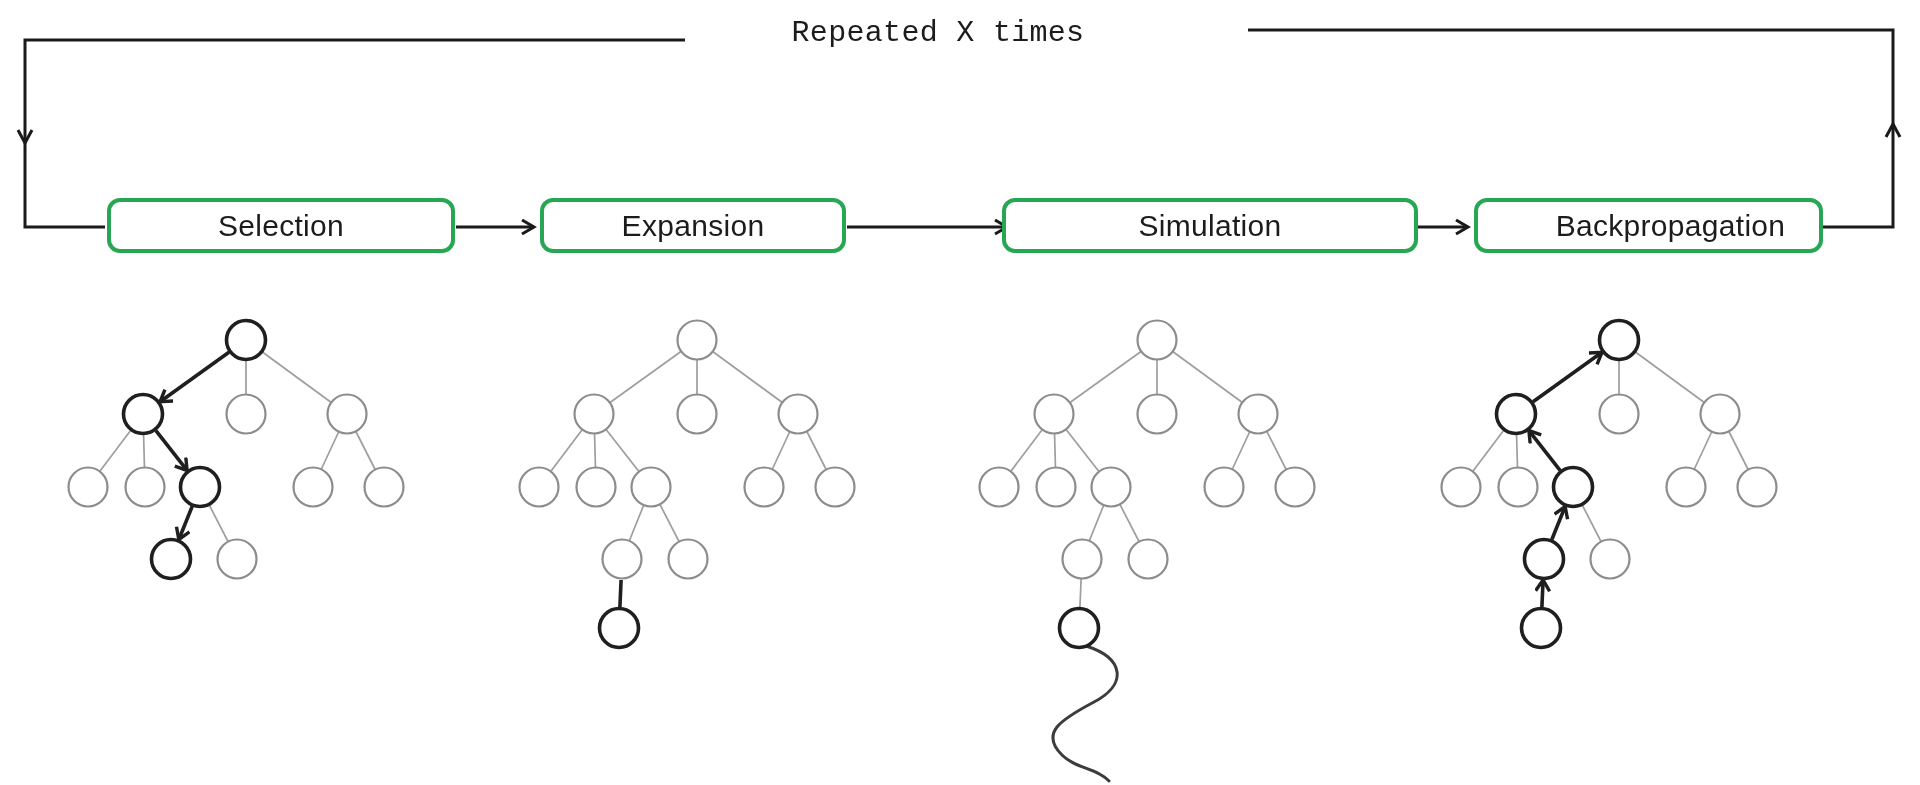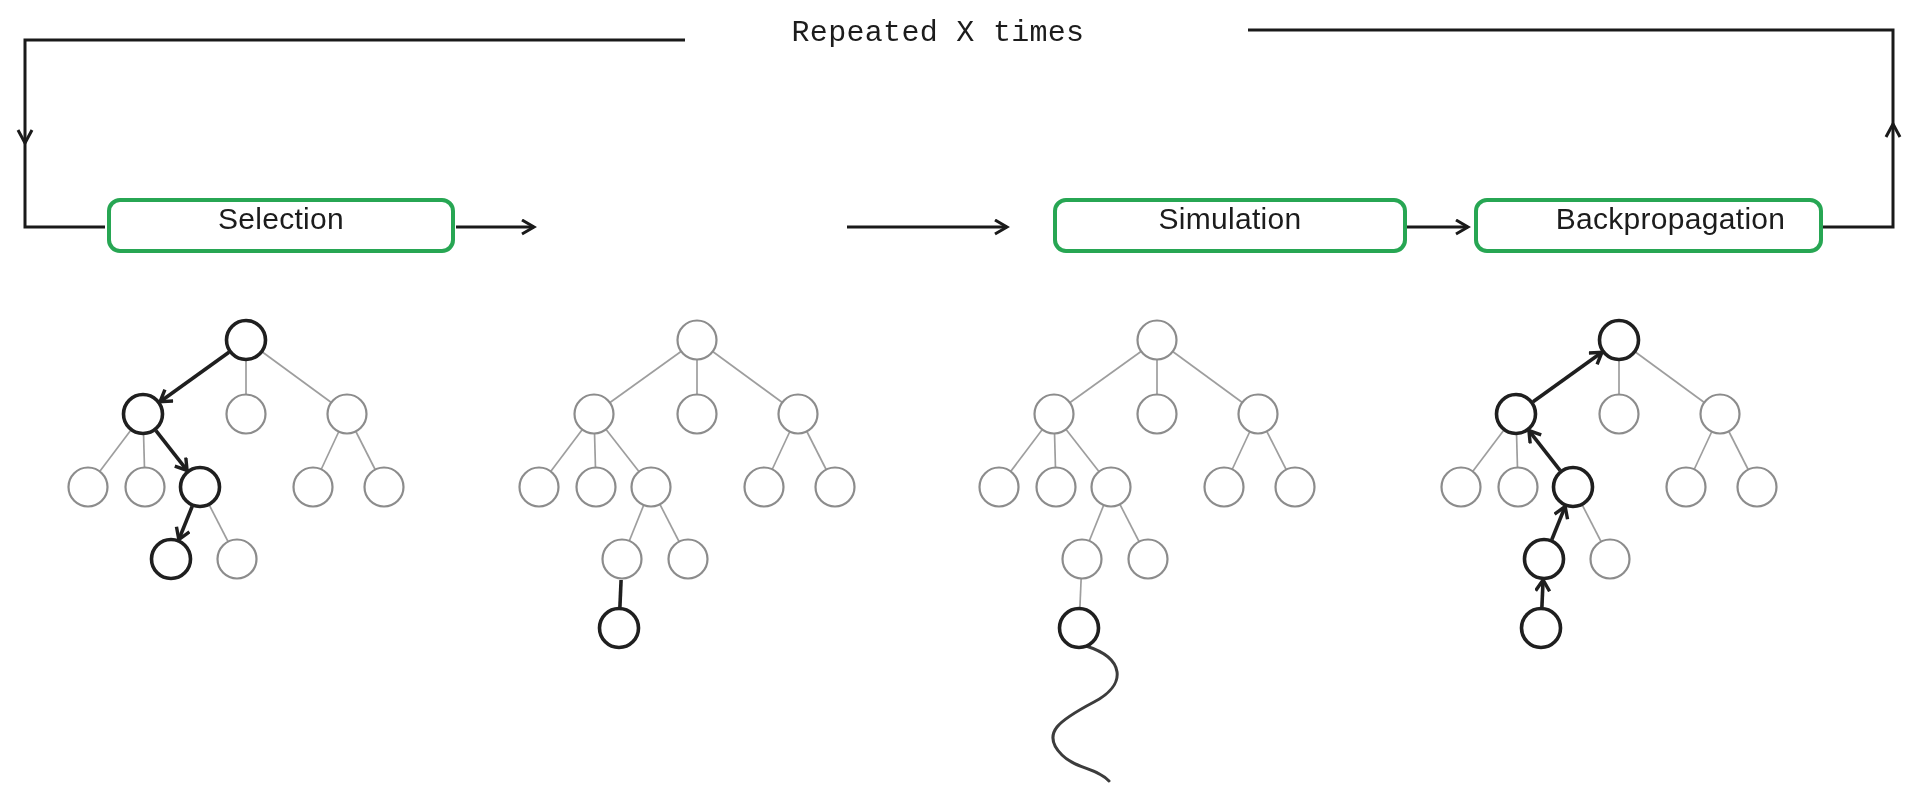--- a/index.html
+++ b/index.html
@@ -32,21 +32,21 @@
     font-family: Liberation Mono, monospace;
   }
 
   .phase-box {
     position: absolute;
     top: 198px; height: 55px;
     box-sizing: border-box;
     background: #ffffff;
     border: 4px solid var(--accent, #27a653);
     border-radius: 13px;
-    display: flex; justify-content: center;
+    display: flex; align-items: center; justify-content: center;
     font-size: 30px;
     color: var(--text, #1c1c1c);
     letter-spacing: 0.3px;
   }
 </style>
 </head>
 <body>
 
 <div class="stage">
 
@@ -183,20 +183,23 @@
           <line x1="1533.0547747091316" y1="401.7470550633423" x2="1601.9452252908684" y2="352.2529449366577" class="path-arrow" marker-end="url(#ah-tree)"></line>
         </g>
       </g>
   </svg>
 
   <div class="loop-label">Repeated X times</div>
 
   <div class="phase-box" id="box0" style="left: 107px; width: 348px;">
     <span>Selection</span>
   </div>
-  <div class="phase-box" id="box2" style="left: 1053px; width: 354px;">
+  <div class="phase-box" id="box1" style="left: 540px; width: 306px;">
+    <span>Expansion</span>
+  </div>
+  <div class="phase-box" id="box2" style="left: 1002px; width: 416px;">
     <span>Simulation</span>
   </div>
   <div class="phase-box" id="box3" style="left: 1474px; width: 349px; padding-left: 44px;">
     <span>Backpropagation</span>
   </div>
 
 </div>
 
 </body></html>

